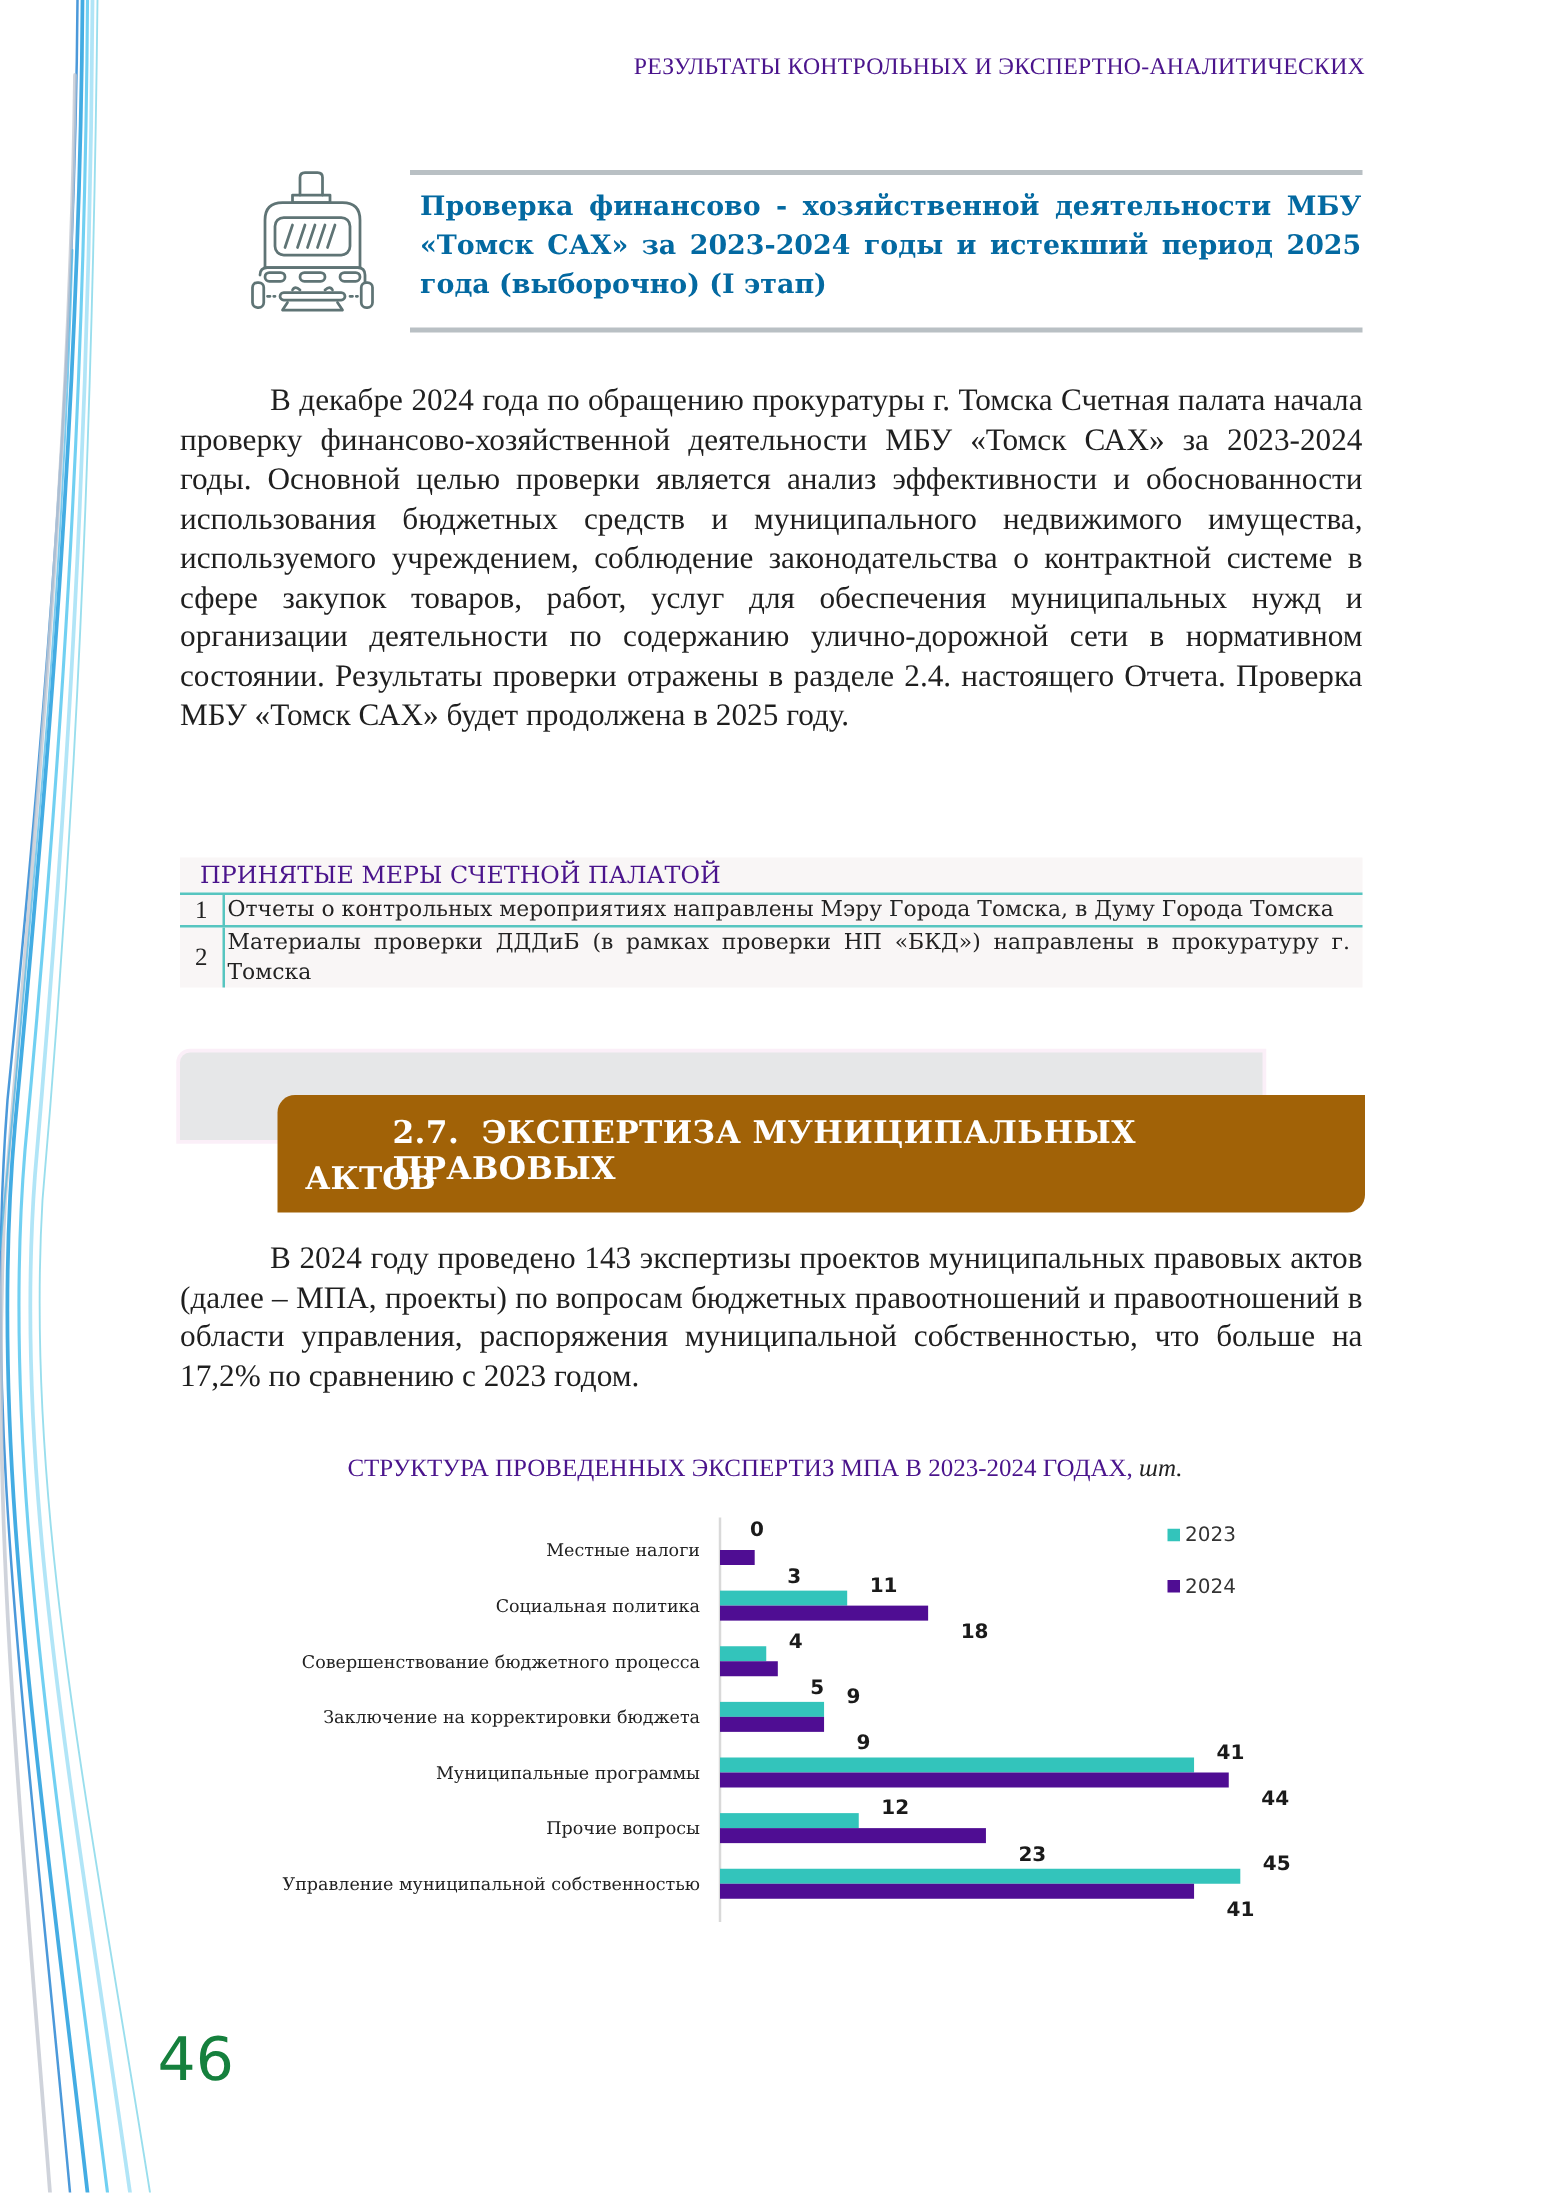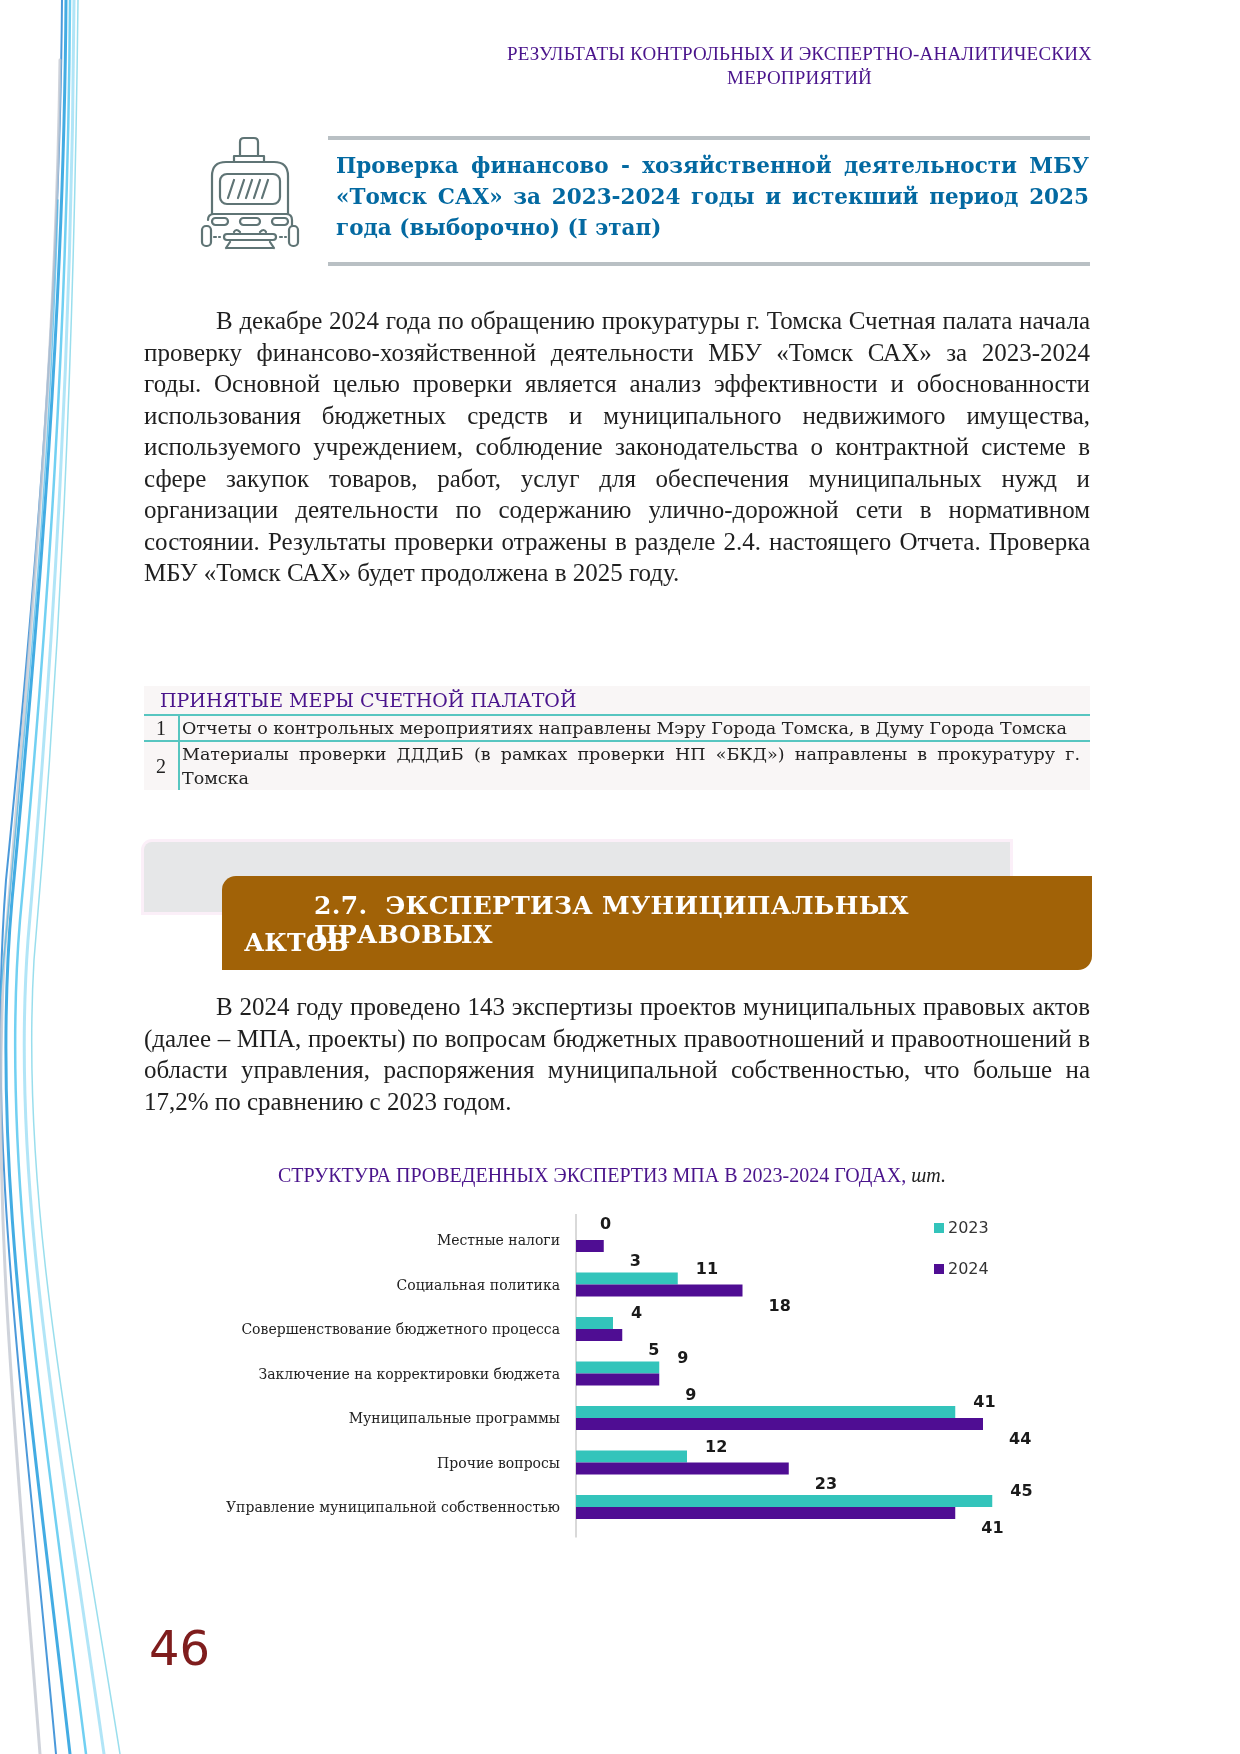--- a/index.html
+++ b/index.html
@@ -1,19 +1,19 @@
 <!DOCTYPE html>
 <html><head>
 <meta charset="utf-8">
 <style>
   html, body { margin:0; padding:0; }
   body { width:1240px; height:1754px; position:relative; background:#ffffff; overflow:hidden;
          font-family:"DejaVu Serif", serif; color:#222; }
   .deco { position:absolute; left:0; top:0; width:200px; height:1754px; }
-  .running-head { position:absolute; right:148px; top:42px; text-align:center; color:#4a148c;
+  .running-head { position:absolute; right:148px; top:42px; text-align:right; color:#4a148c;
          font-family:"Liberation Serif", serif; font-size:19px; line-height:24px; letter-spacing:0.2px; }
   .truck { position:absolute; left:196px; top:136px; width:108px; height:118px; }
   .hrule { position:absolute; left:328px; width:762px; height:4px; background:#b9c0c4; }
   .sec-title { position:absolute; left:336px; top:150px; width:753px; color:#0369a1;
          font-family:"DejaVu Serif", serif; font-weight:bold; font-size:21.5px; line-height:31px; text-align:justify; }
   .para { position:absolute; left:144px; width:946px; font-family:"Liberation Serif", serif;
          font-size:25px; line-height:31.5px; text-align:justify; color:#1f1f1f; }
   .para .indent { display:inline-block; width:72px; }
   .measures { position:absolute; left:144px; top:686px; width:946px; background:#f9f6f6; }
   .measures-head { font-family:"DejaVu Serif", serif; font-weight:normal; color:#4a148c; font-size:19px;
@@ -26,40 +26,39 @@
   .gray-band { position:absolute; left:144px; top:842px; width:866px; height:70px; background:#e6e7e8;
          border-radius:8px 0 0 0; box-shadow:0 0 0 3px #fbeff8; }
   .chapter-banner { position:absolute; left:222px; top:876px; width:870px; height:94px; background:#a16207;
          border-radius:14px 0 14px 0; color:#fff; font-family:"DejaVu Serif", serif; font-weight:bold; font-size:25px; }
   .chapter-banner .l1 { position:absolute; left:92px; top:15px; letter-spacing:0.3px; }
   .chapter-banner .l2 { position:absolute; left:22px; top:52px; }
   .chart-title { position:absolute; left:0; width:1224px; top:1164px; text-align:center; color:#4a148c;
          font-family:"Liberation Serif", serif; font-size:20px; }
   .chart-title .unit { font-style:italic; color:#222; }
   #chart { position:absolute; left:150px; top:1212px; width:950px; height:340px; }
-  .page-num { position:absolute; left:149px; top:1620px; color:#7f1d1d; font-family:"DejaVu Sans", sans-serif; font-size:48px; }
+  .page-num { position:absolute; left:126px; top:1620px; color:#15803d; font-family:"DejaVu Sans", sans-serif; font-size:48px; }
 </style>
 </head>
 <body>
 
 <svg class="deco" viewBox="0 0 200 1754" preserveAspectRatio="none">
   <g fill="none" stroke-linecap="round">
     <path d="M66 0 C 64 300, 40 600, 12 900 C -10 1150, 30 1400, 70 1754" stroke="#2fa3e0" stroke-width="3" opacity="0.9"></path>
     <path d="M70 0 C 68 320, 48 620, 20 920 C 0 1160, 44 1420, 86 1754" stroke="#58c8f0" stroke-width="2.5" opacity="0.85"></path>
     <path d="M62 0 C 60 280, 36 580, 6 880 C -14 1140, 22 1380, 56 1754" stroke="#1e7fd1" stroke-width="2" opacity="0.8"></path>
     <path d="M74 0 C 72 340, 54 640, 28 940 C 10 1180, 58 1430, 104 1754" stroke="#9edff5" stroke-width="3" opacity="0.8"></path>
     <path d="M60 60 C 56 360, 30 640, 4 960 C -8 1200, 14 1420, 40 1754" stroke="#c3c8d2" stroke-width="3" opacity="0.8"></path>
     <path d="M78 0 C 74 360, 60 660, 34 960 C 20 1200, 70 1440, 120 1754" stroke="#7fd6e8" stroke-width="1.5" opacity="0.8"></path>
     <path d="M58 200 C 50 480, 26 720, 0 1000" stroke="#44b3e6" stroke-width="1.5" opacity="0.7"></path>
   </g>
 </svg>
 
 <div class="running-head">
   <div>РЕЗУЛЬТАТЫ КОНТРОЛЬНЫХ И ЭКСПЕРТНО-АНАЛИТИЧЕСКИХ</div>
-  <div>МЕРОПРИЯТИЙ</div>
 </div>
 
 <svg class="truck" viewBox="0 0 108 118" fill="none" stroke="#5f7475" stroke-width="2.2" stroke-linecap="round" stroke-linejoin="round">
   <path d="M44 20 V6 Q44 2 48 2 H58 Q62 2 62 6 V20"></path>
   <path d="M38 20 H68 V26 H38 Z"></path>
   <path d="M16 40 Q16 26 30 26 H78 Q92 26 92 40 V78 H16 Z"></path>
   <rect x="24" y="38" width="60" height="30" rx="7"></rect>
   <path d="M32 62 L38 44 M42 62 L48 44 M50 62 L56 44 M58 62 L64 44 M66 62 L72 44"></path>
   <path d="M12 84 Q12 78 18 78 H90 Q96 78 96 84 V90"></path>
   <rect x="16" y="82" width="16" height="7" rx="3.5"></rect>

